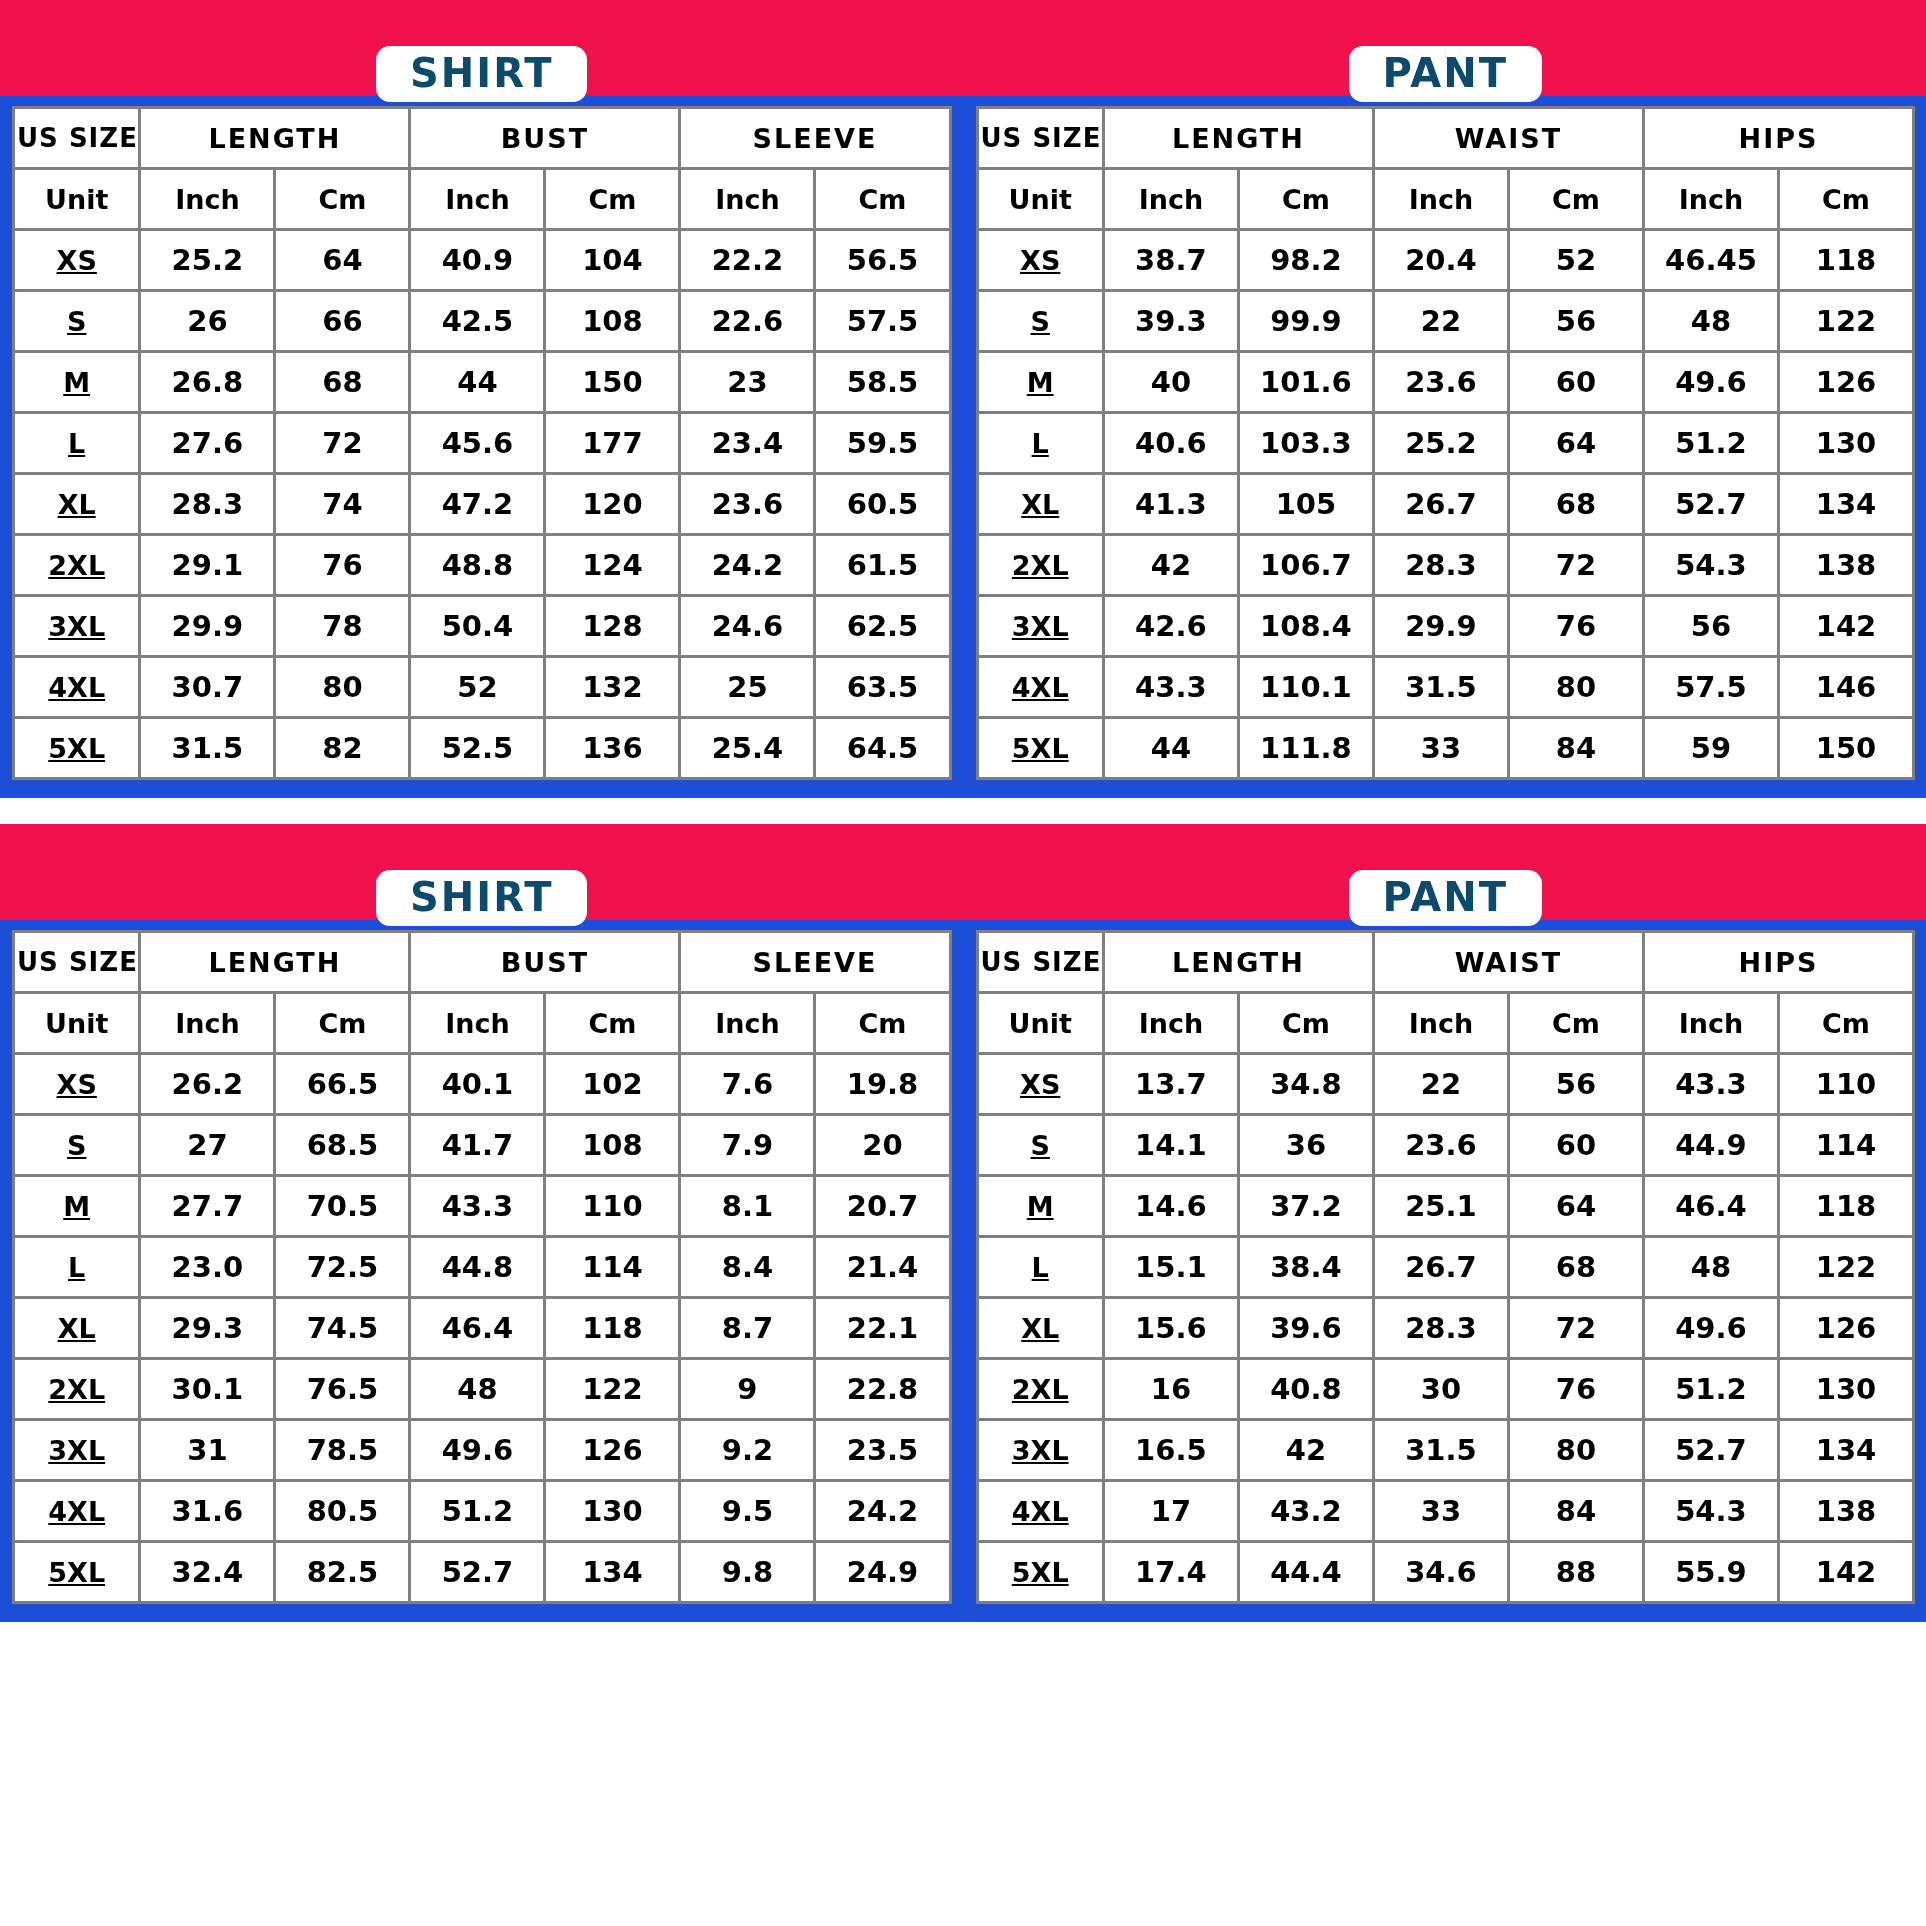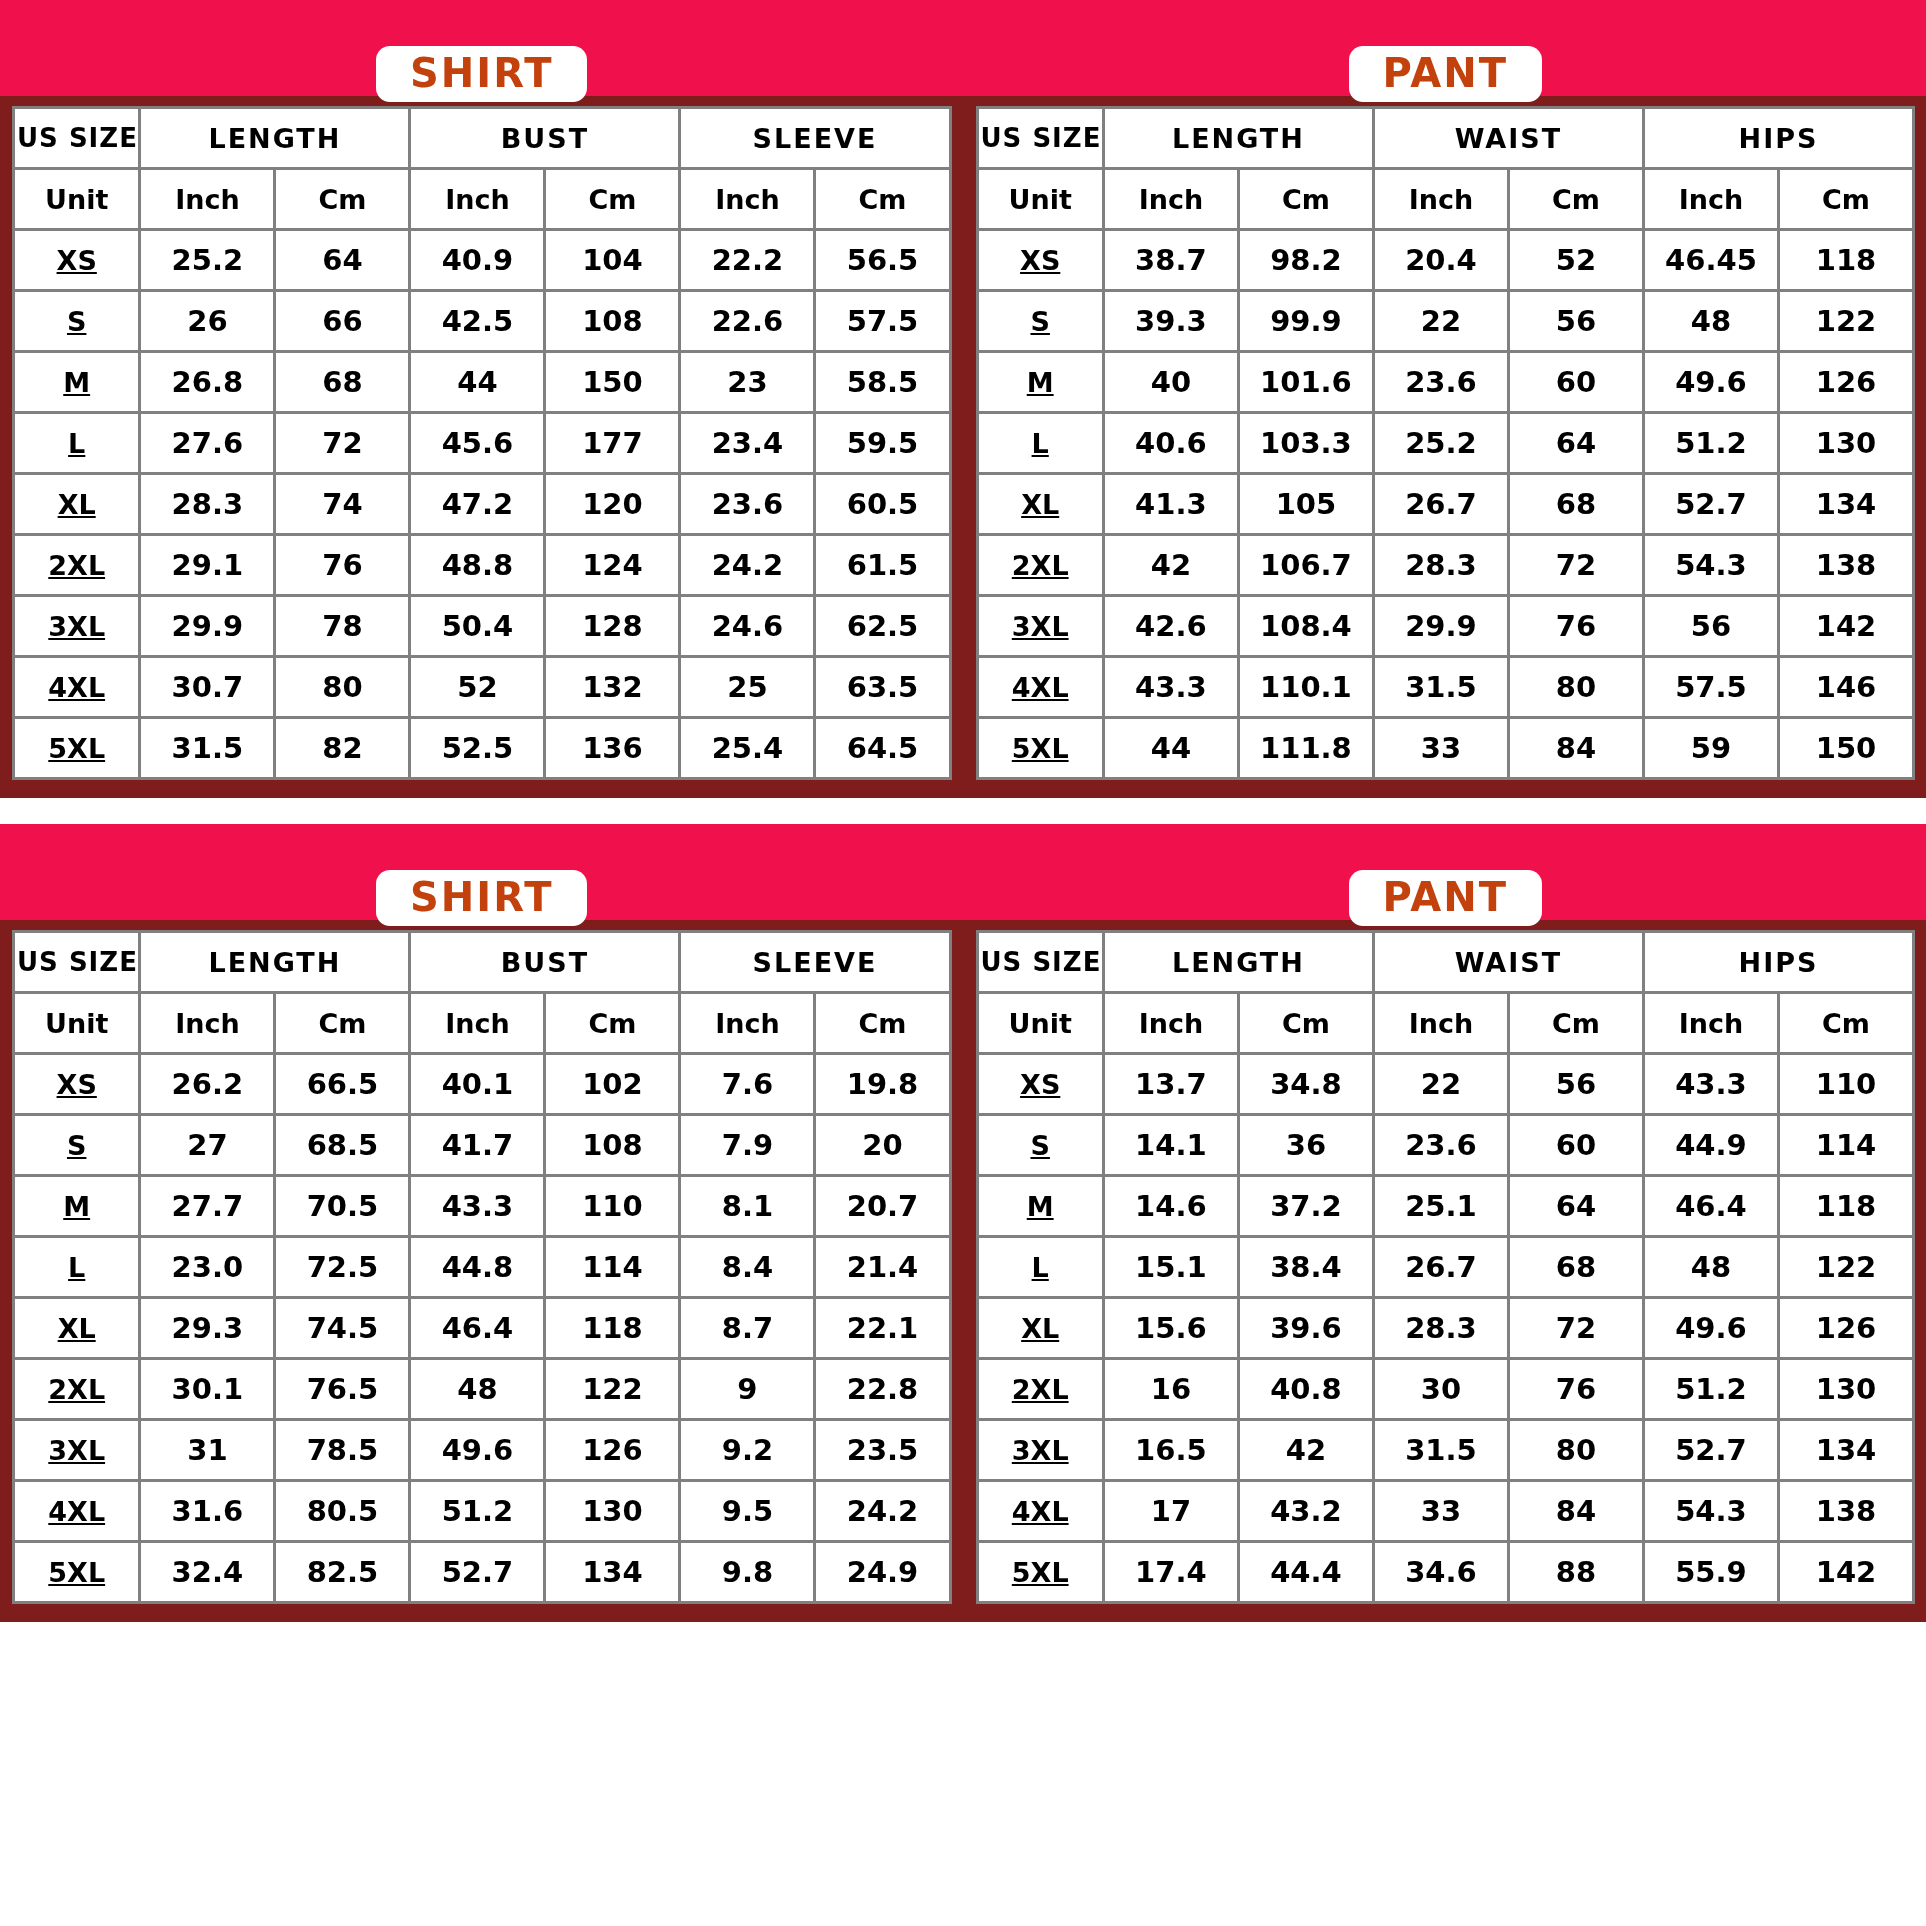--- a/index.html
+++ b/index.html
@@ -41,36 +41,36 @@
     margin-top: 14px;
     padding-bottom: 0px;
   }
   .banner-subcell {
     width: 50%;
     display: flex;
     justify-content: center;
   }
   .pill {
     background: #ffffff;
-    color: #c2410c;
+    color: #0c4a6e;
     font-size: 40px;
     font-weight: 900;
     letter-spacing: 2px;
     padding: 7px 34px 9px 34px;
     border-radius: 14px;
     line-height: 1;
     position: relative;
     top: 6px;
   }
 
   
   .tables-row {
     display: flex;
     width: 100%;
-    background: #7f1d1d;
+    background: #1d4ed8;
     padding: 0;
   }
   .table-wrap {
     width: 50%;
     padding: 10px 12px 18px 12px;
   }
   table.size {
     border-collapse: collapse;
     width: 100%;
     table-layout: fixed;

